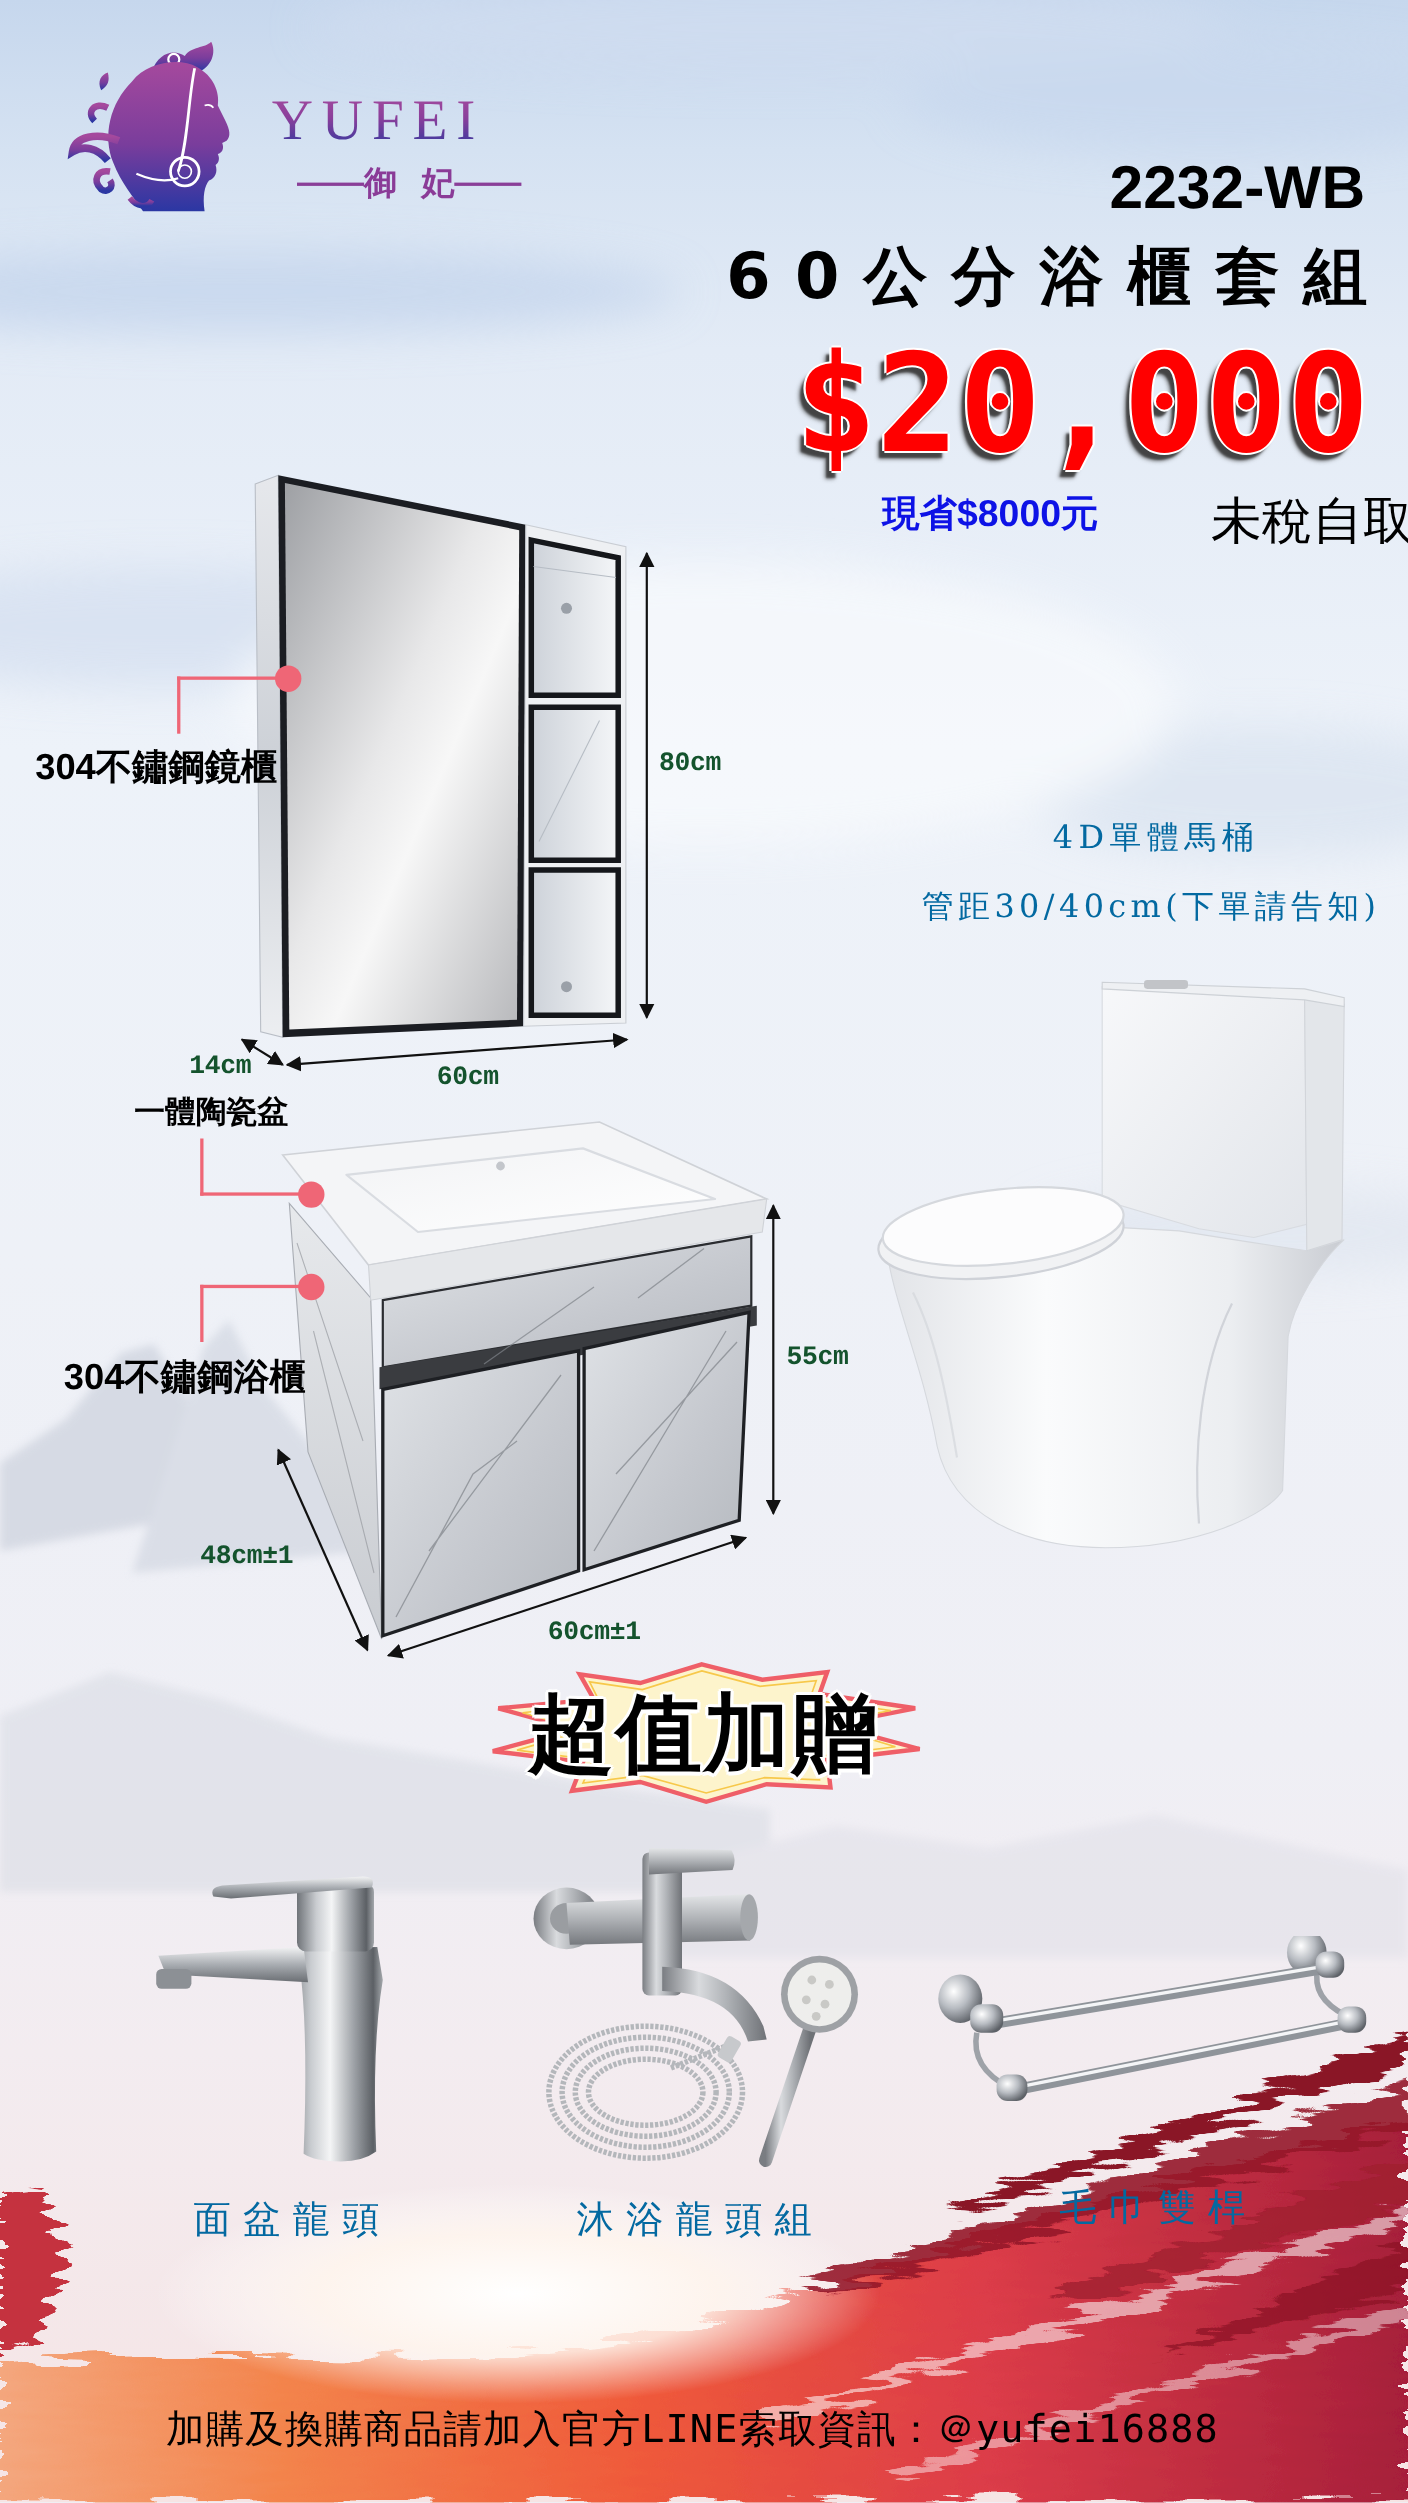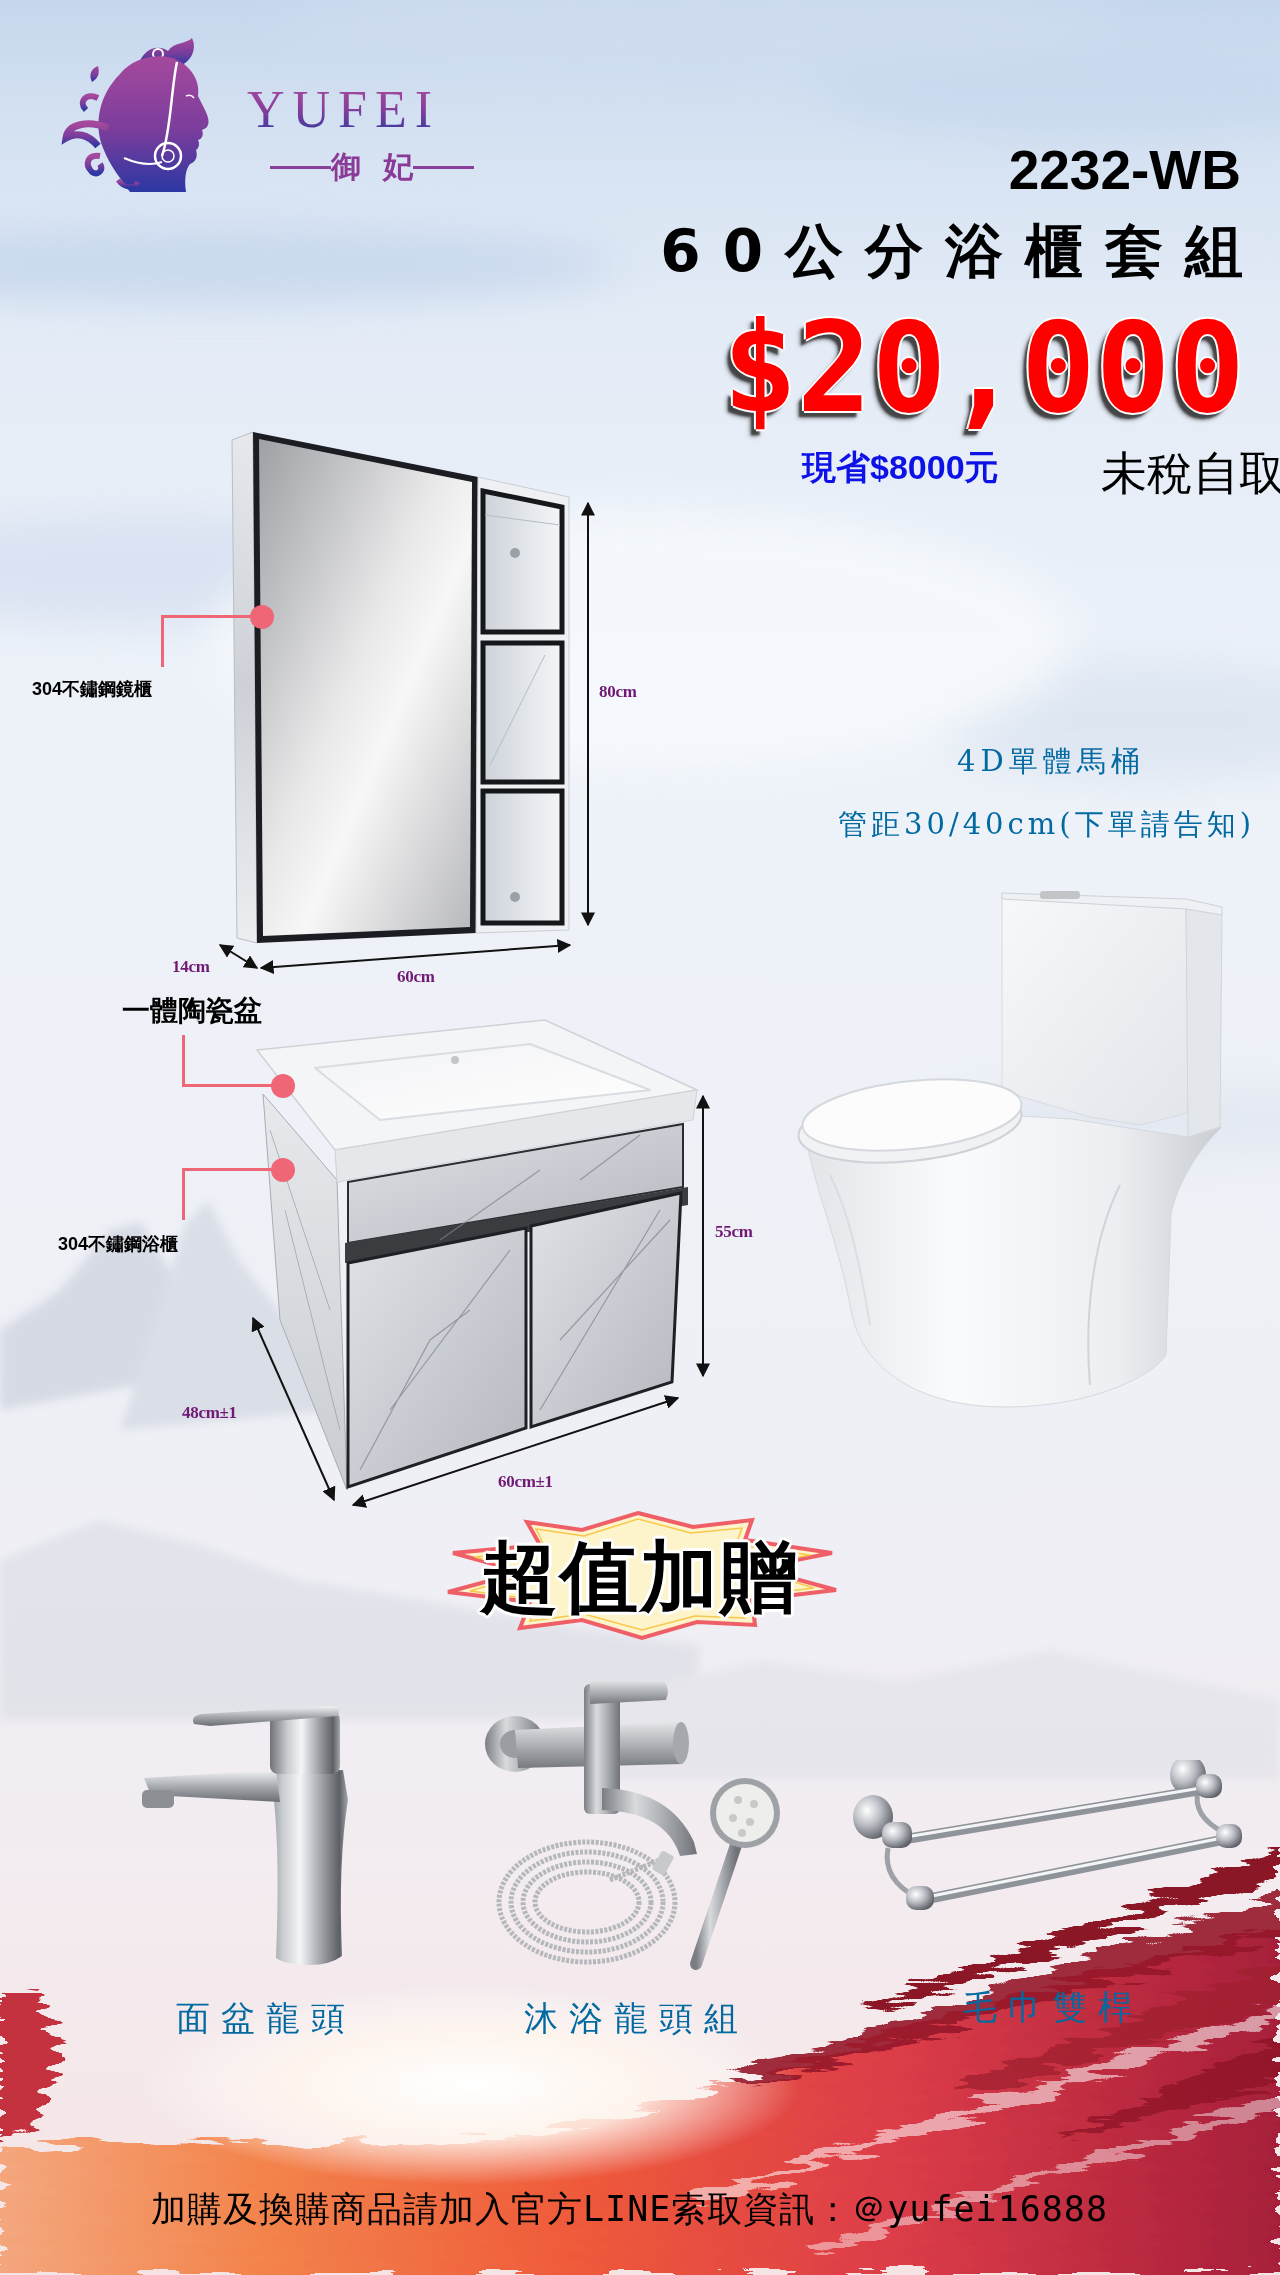--- a/index.html
+++ b/index.html
@@ -13,22 +13,22 @@
   .brand-line{width:61px;height:3px;background:#8a3f98;}
   .brand-zh{font-family:"DejaVu Sans",sans-serif;font-weight:700;font-size:30px;letter-spacing:22px;margin-right:-22px;line-height:1;color:#8a3b97;}
   
   .model{position:absolute;right:39px;top:143px;font-family:Liberation Sans, sans-serif;font-weight:700;font-size:55px;color:#000;}
   .title{position:absolute;right:15px;top:222px;font-family:"DejaVu Sans",sans-serif;font-weight:700;font-size:58px;letter-spacing:22px;color:#000;margin-left:32px;}
   .price{position:absolute;right:35px;top:306px;font-family:"DejaVu Sans Mono",monospace;font-weight:700;font-size:124px;color:#ff0000;
     text-shadow:2px 0 #fff,-2px 0 #fff,0 2px #fff,0 -2px #fff,-5px 6px 2px rgba(55,55,55,.85),-6px 7px 4px rgba(70,70,70,.6);}
   .savings{position:absolute;left:802px;top:450px;font-family:"Liberation Sans",sans-serif;font-weight:700;font-size:34px;color:#0d12e6;}
   .note{position:absolute;left:1101px;top:450px;font-family:"Liberation Sans",sans-serif;font-size:46px;color:#000;}
   
-  .dim{position:absolute;font-family:Liberation Serif, serif;font-weight:700;font-size:17px;color:#701a75;letter-spacing:-0.3px;}
-  .callout-text{position:absolute;font-family:"Liberation Sans",sans-serif;font-weight:700;font-size:18px;color:#000;}
+  .dim{position:absolute;font-family:Liberation Mono, monospace;font-weight:700;font-size:24px;color:#14532d;letter-spacing:-0.3px;}
+  .callout-text{position:absolute;font-family:"Liberation Sans",sans-serif;font-weight:700;font-size:33px;color:#000;}
   .cl{position:absolute;background:#ef6676;}
   .dot{position:absolute;width:24px;height:24px;border-radius:50%;background:#ef6676;}
   
   .serif{position:absolute;font-family:"DejaVu Serif",serif;color:#0369a1;}
   .toilet-name{left:957px;top:747px;font-size:29px;letter-spacing:5px;}
   .toilet-spec{left:838px;top:810px;font-size:29px;letter-spacing:4px;}
   .bonus-label{font-size:34px;letter-spacing:11px;top:2001px;}
   
   .burst-text{position:absolute;left:440px;width:400px;top:1538px;text-align:center;font-family:"DejaVu Sans",sans-serif;font-weight:700;font-size:78px;letter-spacing:2px;color:#000;
     text-shadow:3px 0 #fff,-3px 0 #fff,0 3px #fff,0 -3px #fff,2px 2px #fff,-2px -2px #fff,2px -2px #fff,-2px 2px #fff;}

